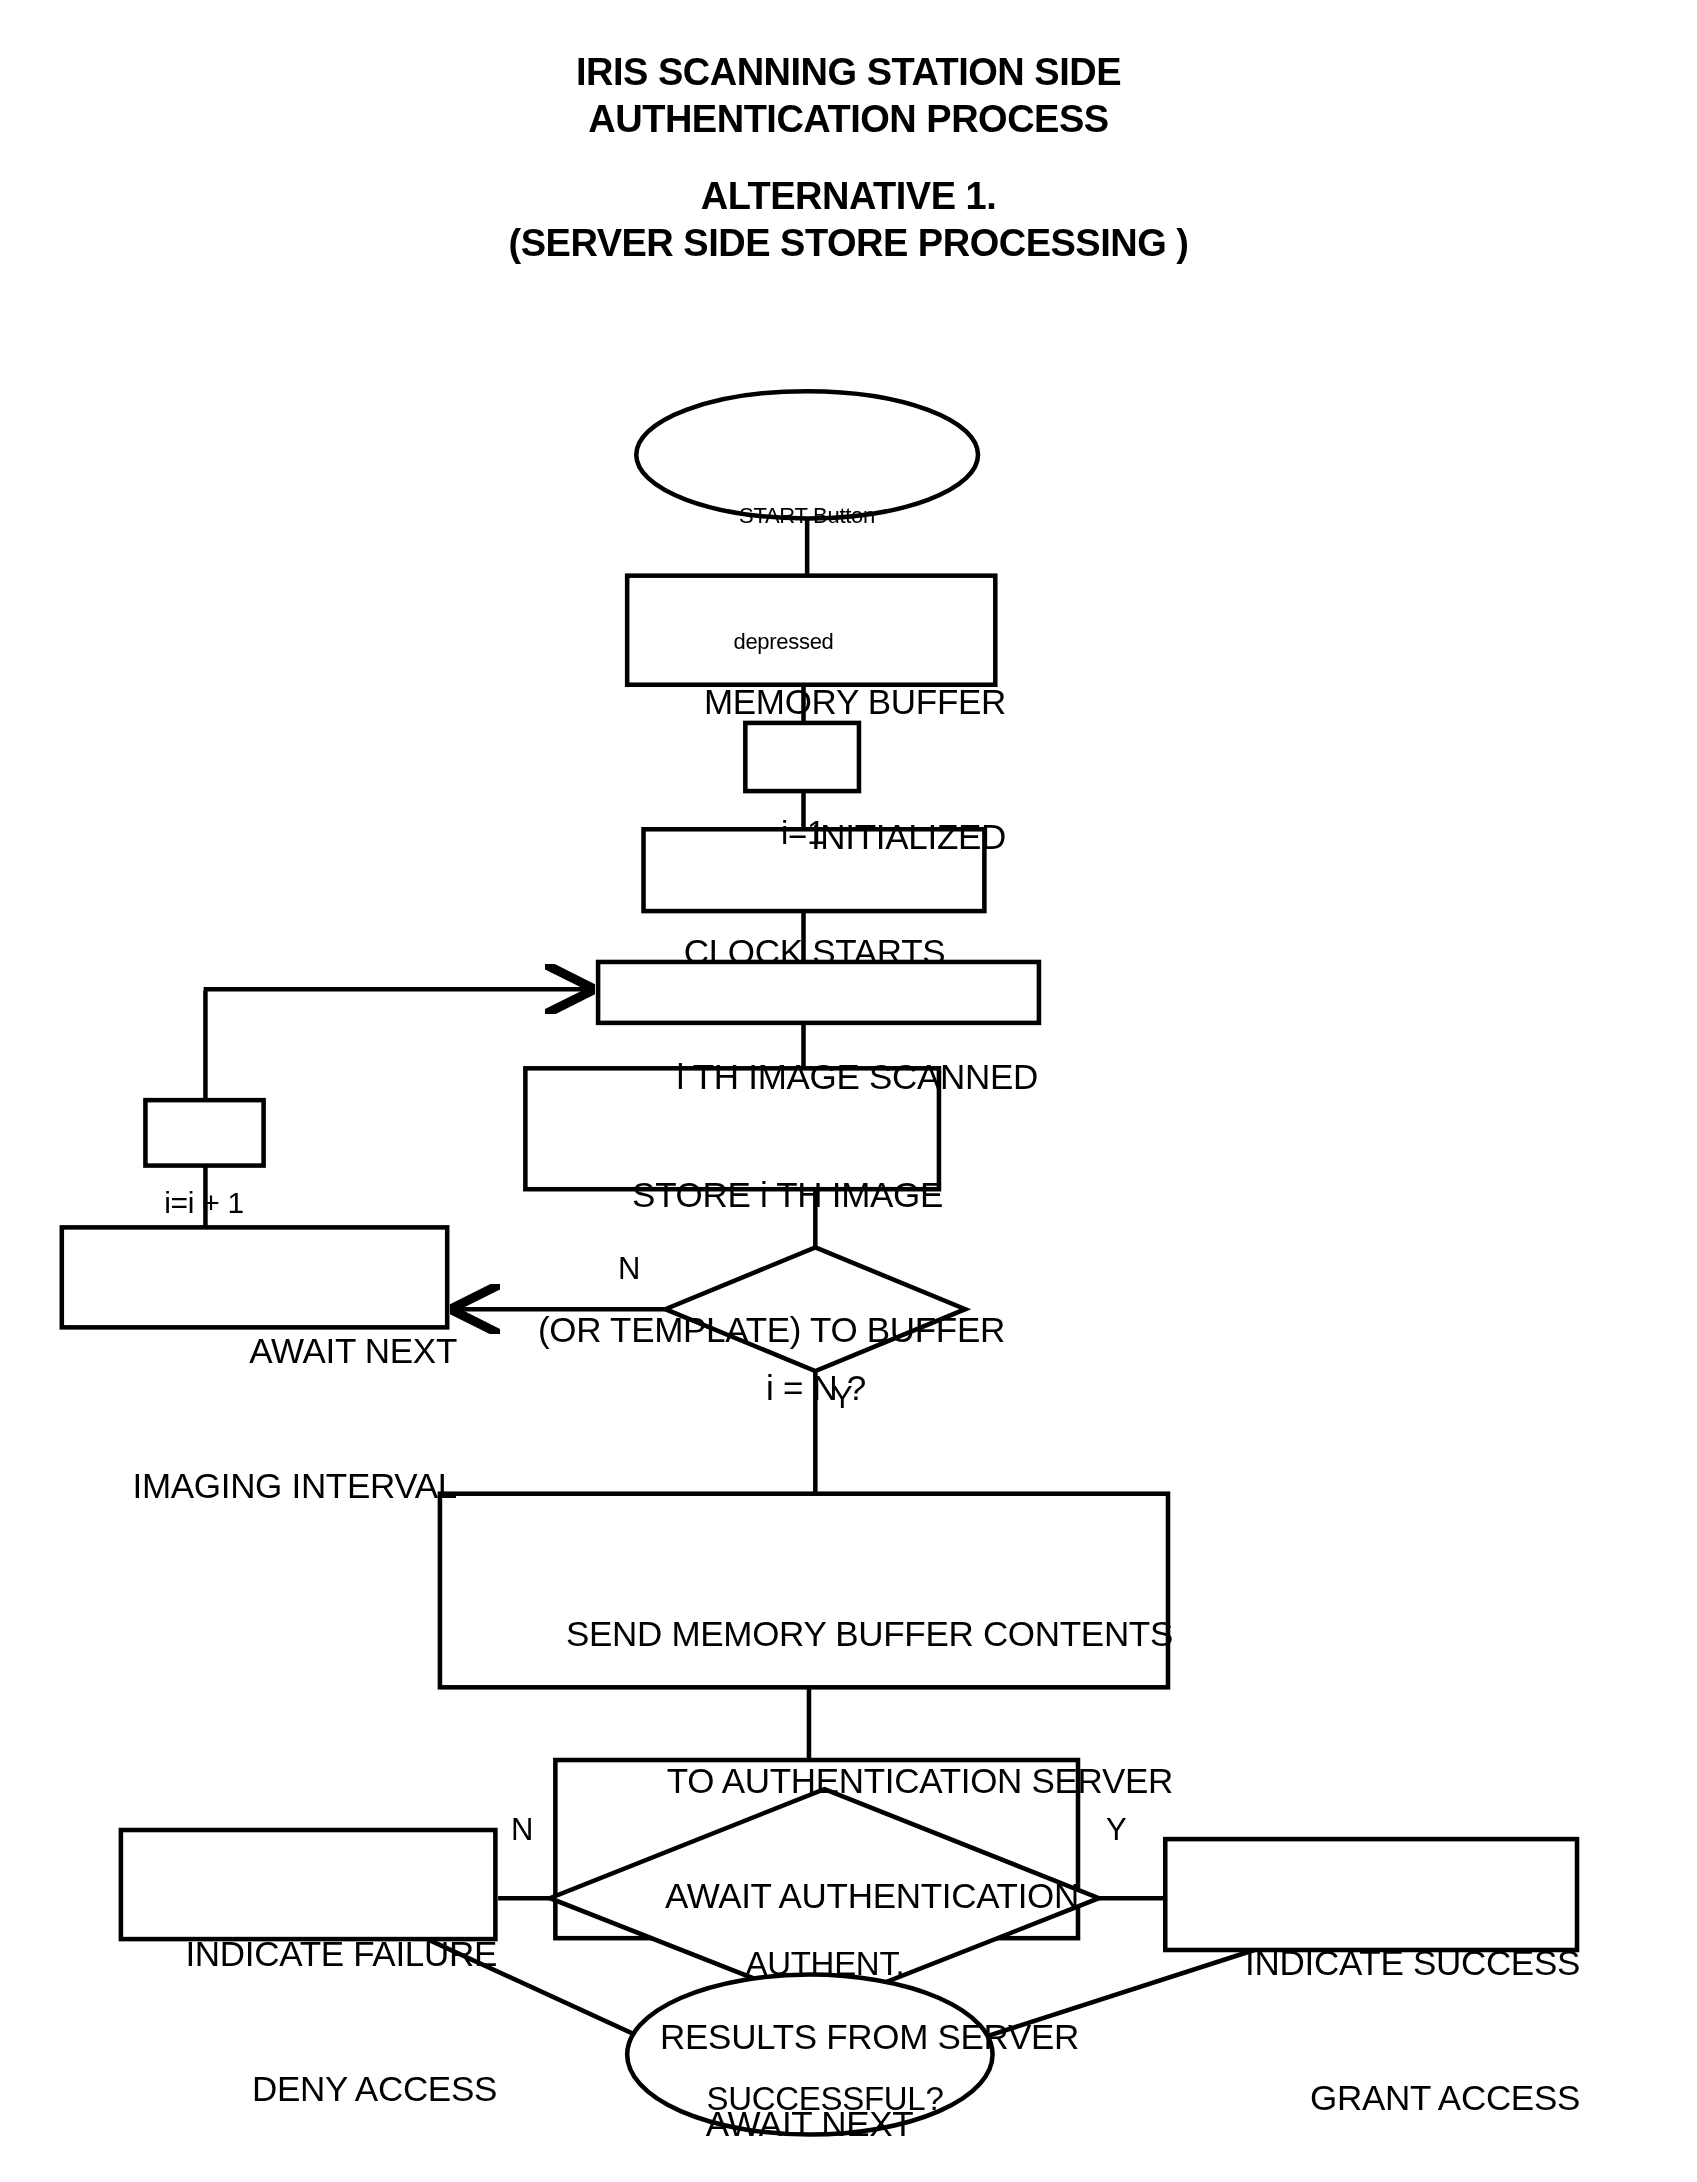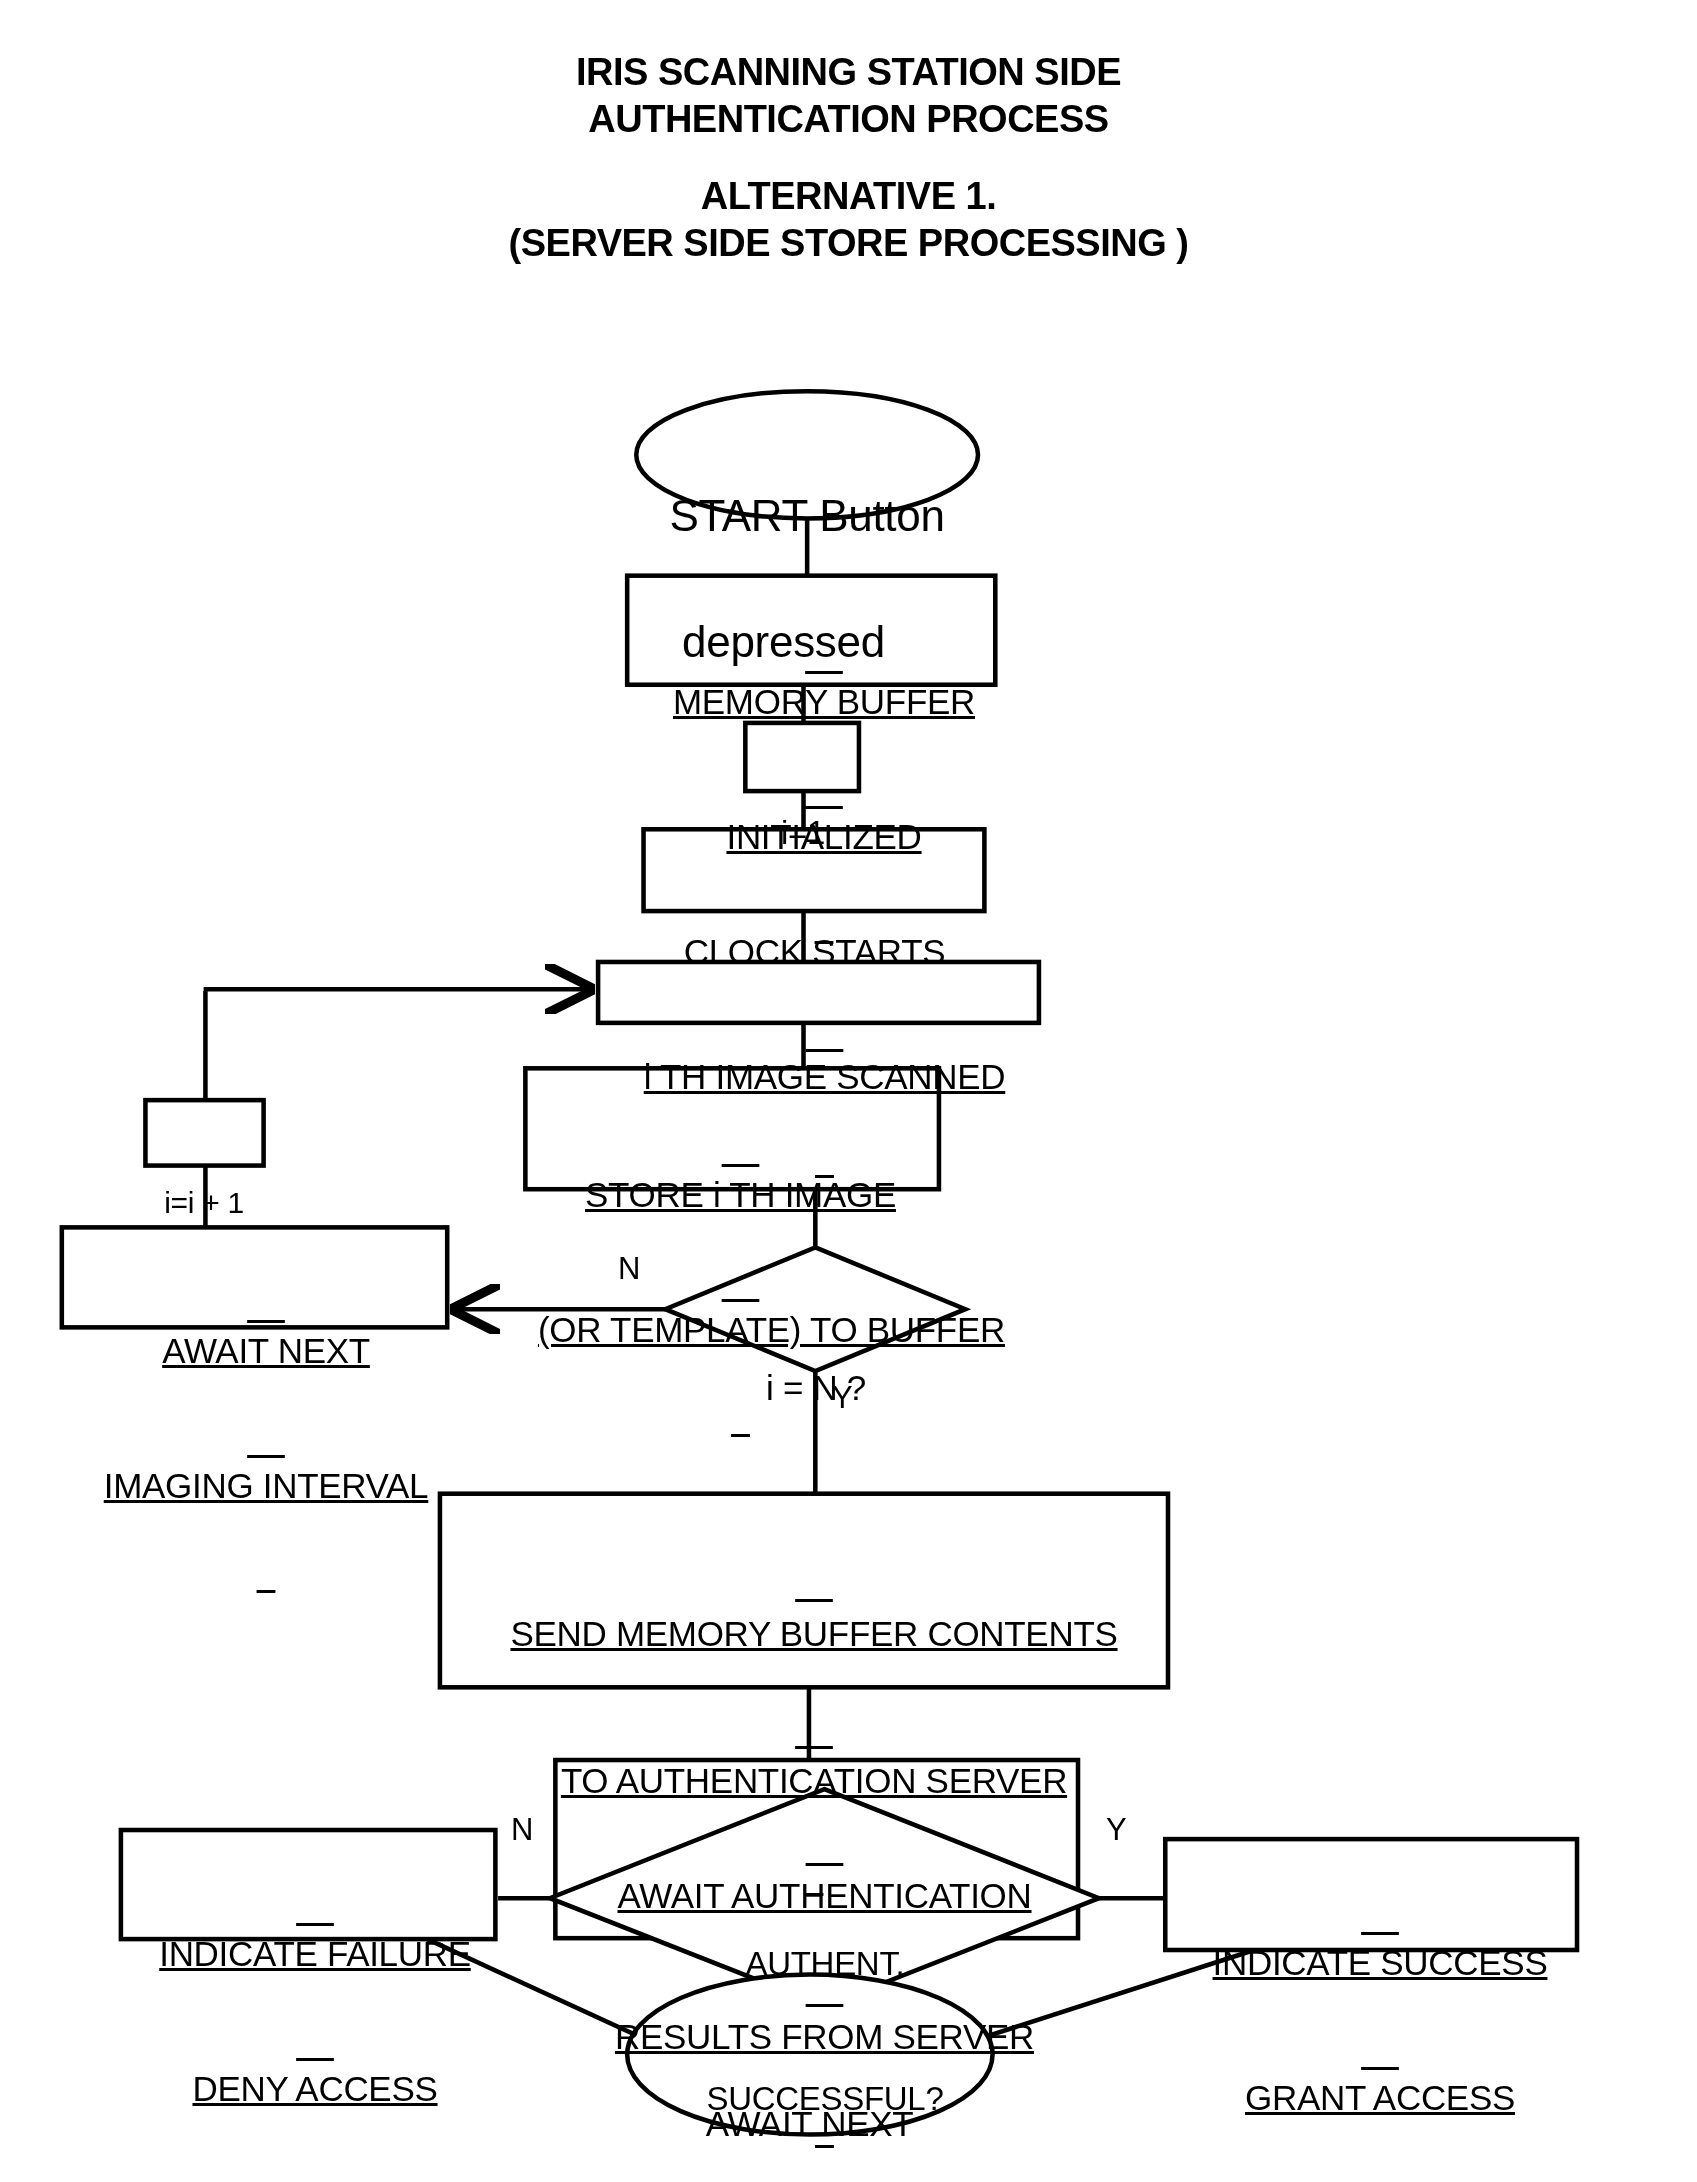--- a/index.html
+++ b/index.html
@@ -44,21 +44,21 @@
   }
   .node-label {
     position: absolute;
     color: #000;
     font-family: "Liberation Sans", sans-serif;
     font-weight: 400;
     white-space: pre;
     letter-spacing: -0.3px;
     pointer-events: none;
   }
-  .lbl-left  { text-align: center; text-decoration: underline; }
+  .lbl-left  { text-align: right; }
   .lbl-center{ text-align: center; }
   .edge-label {
     position: absolute;
     color: #000;
     font-family: "Liberation Sans", sans-serif;
     font-size: 31px;
     font-weight: 400;
   }
 </style>
 </head>
@@ -145,21 +145,21 @@
       <polygon points="907,1968 1209,2088 907,2207 605,2088"></polygon>
 
       <rect x="133" y="2013" width="412" height="120"></rect>
 
       <rect x="1282" y="2023" width="453" height="122"></rect>
 
       <ellipse cx="891" cy="2260" rx="201" ry="88"></ellipse>
     </g>
   </svg>
 
-  <div class="node-label lbl-center" style="left:636px; top:411px; width:342px; font-size:44px; line-height:42px;">
+  <div class="node-label lbl-center" style="left:636px; top:411px; width:342px; font-size:22px; line-height:42px;">
     <div>START Button</div>
     <div style="text-align:center; margin-left:-47px;">depressed</div>
   </div>
 
   <div class="node-label lbl-left" style="left:642px; top:589px; width:364px; font-size:35px; line-height:45px;">
     <div>MEMORY BUFFER</div>
     <div>INITIALIZED</div>
   </div>
 
   <div class="node-label lbl-center" style="left:746px; top:738px; width:114px; font-size:33px; line-height:38px;">

